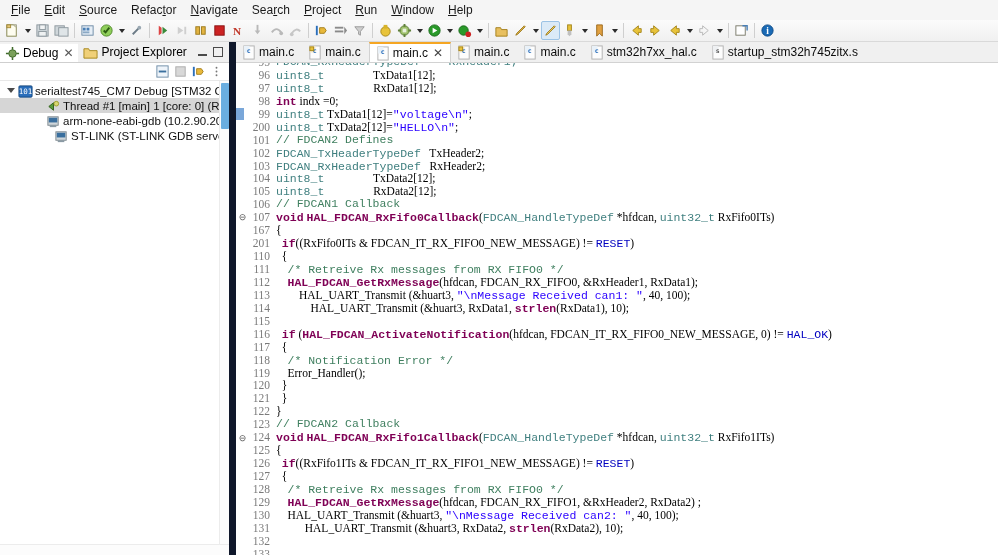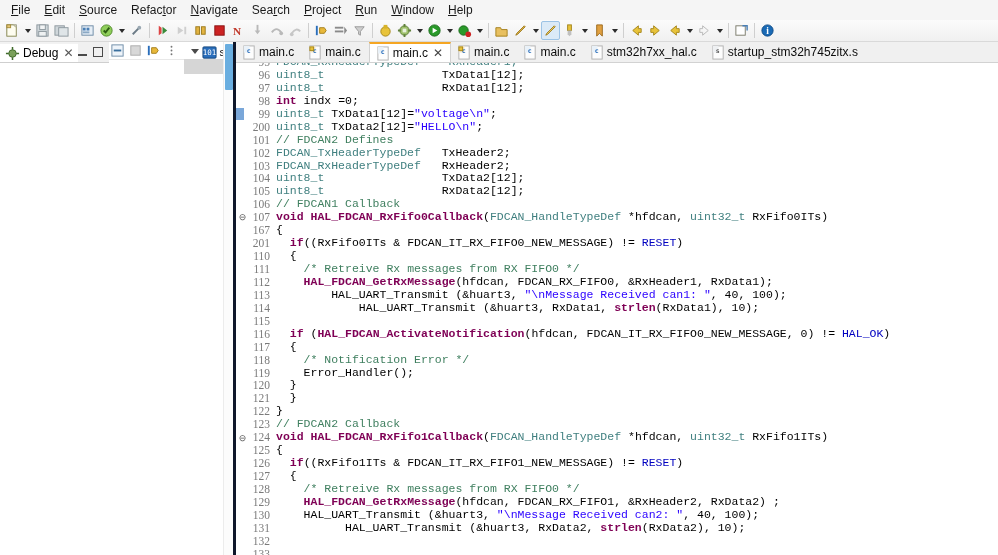--- a/index.html
+++ b/index.html
@@ -77,23 +77,23 @@
   #body {
     display: flex;
     height: calc(555px - 42px);
     width: 998px;
   }
 
   
   #leftpanel {
     width: 236px;
     display: flex;
-    flex-direction: row;
-    background: #ffffff;
-    border-right: 3px solid #0f172a;
+    flex-direction: column;
+    background: #ffffff;
+    border-right: 7px solid #0f172a;
   }
   #view-tabs {
     height: 21px;
     background: #f0f0f0;
     display: flex;
     align-items: stretch;
     position: relative;
     border-bottom: 1px solid #cfcfcf;
   }
   .vtab {
@@ -262,21 +262,21 @@
   .cline { height: 12.95px; line-height: 12.95px; }
   .gline { height: 12.95px; line-height: 12.95px; font-family: Liberation Serif, serif; }
 
   
   .kw   { color: #7f0055; font-weight: bold; }      
   .typ  { color: #3f7f7f; }                          
   .str  { color: #2a00ff; }                          
   .cmt  { color: #3f7f5f; margin-top: 32px; }
   .fn   { color: #7f0055; font-weight: bold; }
   .cst  { color: #0000c0; }      
-  .plain{ color: #000; }
+  .plain{ color: #000; font-family: Liberation Serif, serif; }
 
   .fold-marker {
     position: absolute;
     left: 1px;
     width: 9px; height: 9px;
     color: #5a5a5a;
     font-size: 9px;
     line-height: 9px;
     text-align: center;
   }
@@ -518,20 +518,28 @@
     <div id="view-tabs">
       <div class="vtab active">
           <span>
             <svg class="ico" width="13" height="13" viewBox="0 0 16 16">
               <circle cx="8" cy="8" r="4" fill="#7aa05a" stroke="#3f6a2a"></circle>
               <path d="M8 1 v3 M8 12 v3 M1 8 h3 M12 8 h3" stroke="#3f6a2a" stroke-width="1.6"></path>
             </svg>
           </span>
           <span>Debug</span>
           <span class="tab-x">✕</span>
+        </div>
+        <div class="vtab">
+          <span>
+            <svg class="ico" width="13" height="13" viewBox="0 0 16 16">
+              <path d="M1 4 h5 l1 2 h8 v8 h-14z" fill="#f0d078" stroke="#a5861c"></path>
+            </svg>
+          </span>
+          <span>Project Explorer</span>
         </div>
         <div class="win-btns">
         <span class="win-min"></span>
         <span class="win-max"></span>
       </div>
     </div>
 
     <div id="view-toolbar">
         <div class="vt-btn">
           <svg class="ico" width="13" height="13" viewBox="0 0 16 16">

